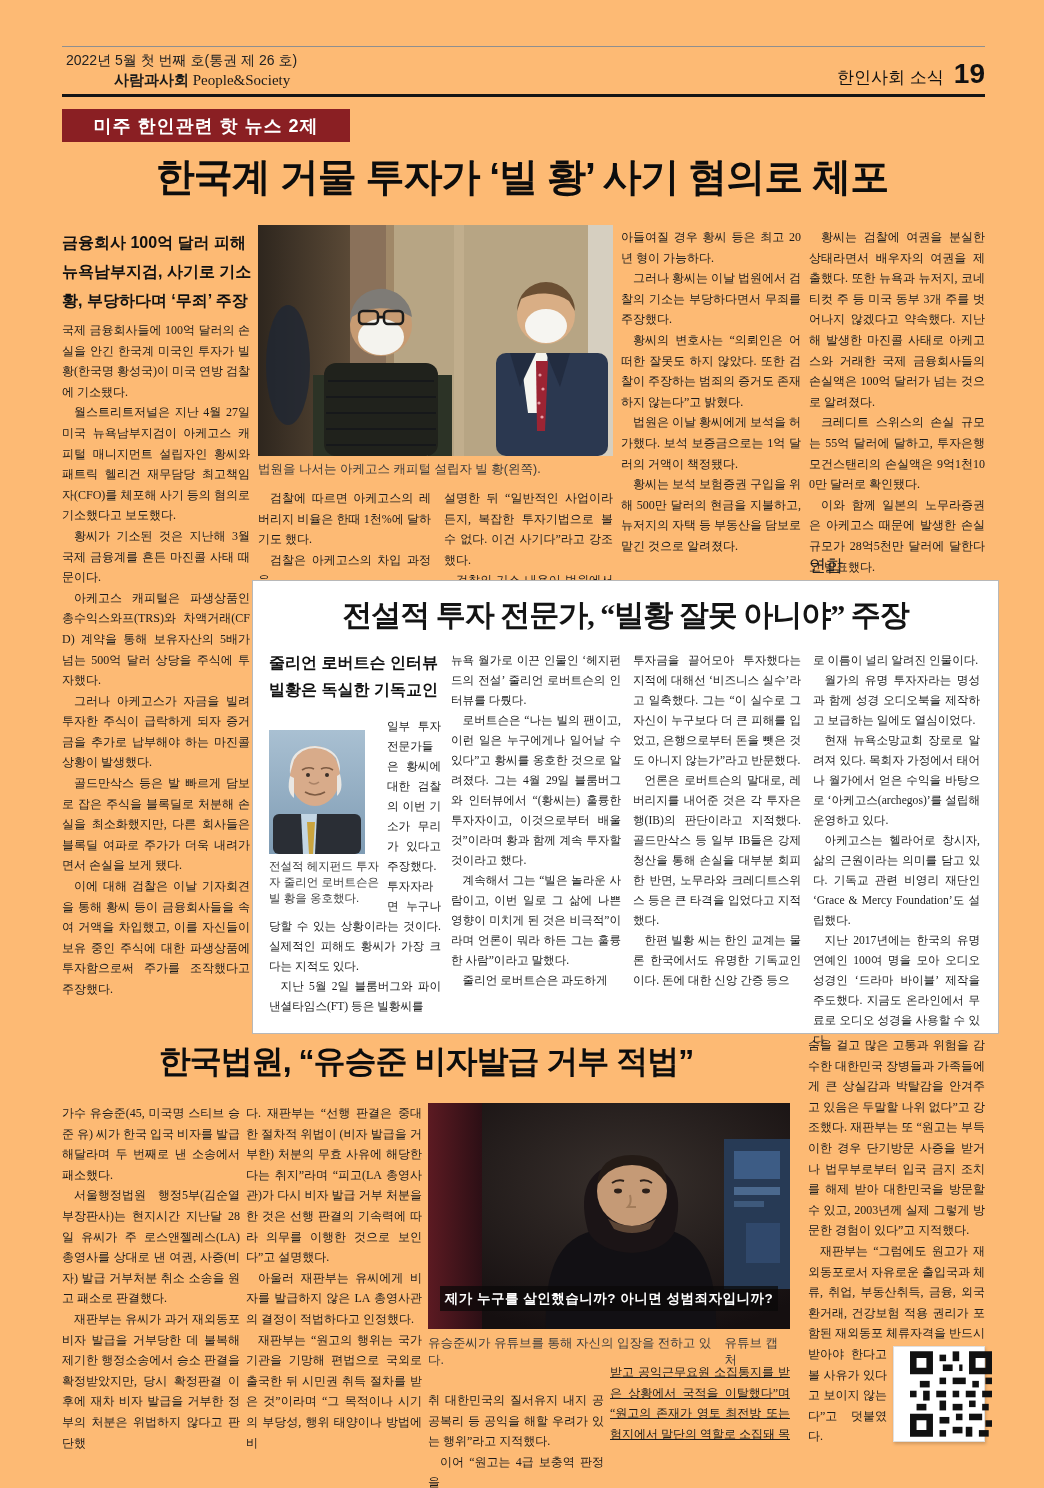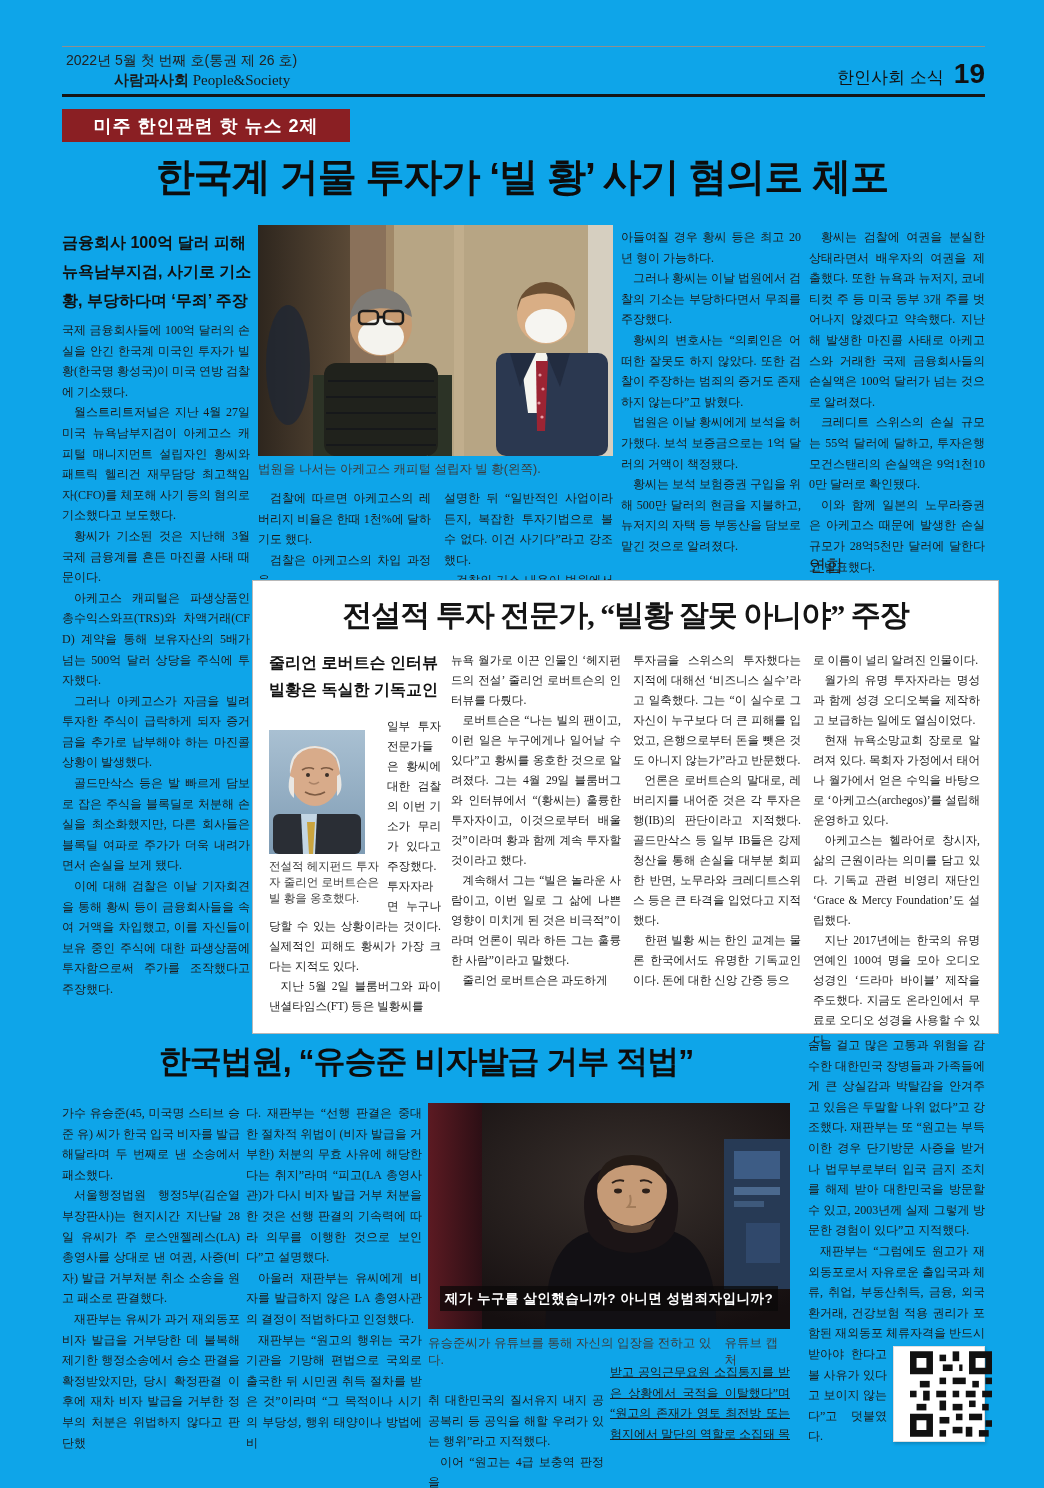--- a/index.html
+++ b/index.html
@@ -1,17 +1,17 @@
 <!DOCTYPE html>
 <html lang="ko"><head>
 <meta charset="utf-8">
 <style>
   html,body{margin:0;padding:0;background:#e8e8e8;}
   .page{
-    position:relative;width:1044px;height:1488px;background:#0ea5e9;
+    position:relative;width:1044px;height:1488px;background:#fdba74;
     margin:0 auto;overflow:hidden;
     font-family:"Liberation Serif","DejaVu Serif",serif;color:#1c1c1c;
   }
   .abs{position:absolute;}
   
   .rule-thin{left:62px;top:46px;width:923px;height:1px;background:#8f8f8f;}
   .rule-thick{left:62px;top:94px;width:923px;height:3px;background:#151515;}
   .issue-line{left:66px;top:52px;font-family:"Liberation Sans",sans-serif;font-size:14px;color:#222;}
   .section-line{left:66px;top:71px;font-size:15px;color:#1a1a1a;margin-left:48px;}
   .section-kr{font-weight:700;}
@@ -205,21 +205,21 @@
     </div>
 
     <div class="abs bt boxbt" style="left:198px;top:70px;width:170px;">
       <p>뉴욕 월가로 이끈 인물인 ‘헤지펀드의 전설’ 줄리언 로버트슨의 인터뷰를 다뤘다.</p>
       <p class="ind">로버트슨은 “나는 빌의 팬이고, 이런 일은 누구에게나 일어날 수 있다”고 황씨를 옹호한 것으로 알려졌다. 그는 4월 29일 블룸버그와 인터뷰에서 “(황씨는) 훌륭한 투자자이고, 이것으로부터 배울 것”이라며 황과 함께 계속 투자할 것이라고 했다.</p>
       <p class="ind">계속해서 그는 “빌은 놀라운 사람이고, 이번 일로 그 삶에 나쁜 영향이 미치게 된 것은 비극적”이라며 언론이 뭐라 하든 그는 훌륭한 사람”이라고 말했다.</p>
       <p class="ind">줄리언 로버트슨은 과도하게</p>
     </div>
 
     <div class="abs bt boxbt" style="left:380px;top:70px;width:168px;">
-      <p>투자금을 스위스의 투자했다는 지적에 대해선 ‘비즈니스 실수’라고 일축했다. 그는 “이 실수로 그 자신이 누구보다 더 큰 피해를 입었고, 은행으로부터 돈을 뺏은 것도 아니지 않는가”라고 반문했다.</p>
+      <p>투자금을 끌어모아 투자했다는 지적에 대해선 ‘비즈니스 실수’라고 일축했다. 그는 “이 실수로 그 자신이 누구보다 더 큰 피해를 입었고, 은행으로부터 돈을 뺏은 것도 아니지 않는가”라고 반문했다.</p>
       <p class="ind">언론은 로버트슨의 말대로, 레버리지를 내어준 것은 각 투자은행(IB)의 판단이라고 지적했다. 골드만삭스 등 일부 IB들은 강제청산을 통해 손실을 대부분 회피한 반면, 노무라와 크레디트스위스 등은 큰 타격을 입었다고 지적했다.</p>
       <p class="ind">한편 빌황 씨는 한인 교계는 물론 한국에서도 유명한 기독교인이다. 돈에 대한 신앙 간증 등으</p>
     </div>
 
     <div class="abs bt boxbt" style="left:560px;top:70px;width:167px;">
       <p>로 이름이 널리 알려진 인물이다.</p>
       <p class="ind">월가의 유명 투자자라는 명성과 함께 성경 오디오북을 제작하고 보급하는 일에도 열심이었다.</p>
       <p class="ind">현재 뉴욕소망교회 장로로 알려져 있다. 목회자 가정에서 태어나 월가에서 얻은 수익을 바탕으로 ‘아케고스(archegos)’를 설립해 운영하고 있다.</p>
       <p class="ind">아케고스는 헬라어로 창시자, 삶의 근원이라는 의미를 담고 있다. 기독교 관련 비영리 재단인 ‘Grace &amp; Mercy Foundation’도 설립했다.</p>
       <p class="ind">지난 2017년에는 한국의 유명 연예인 100여 명을 모아 오디오 성경인 ‘드라마 바이블’ 제작을 주도했다. 지금도 온라인에서 무료로 오디오 성경을 사용할 수 있다.</p>

